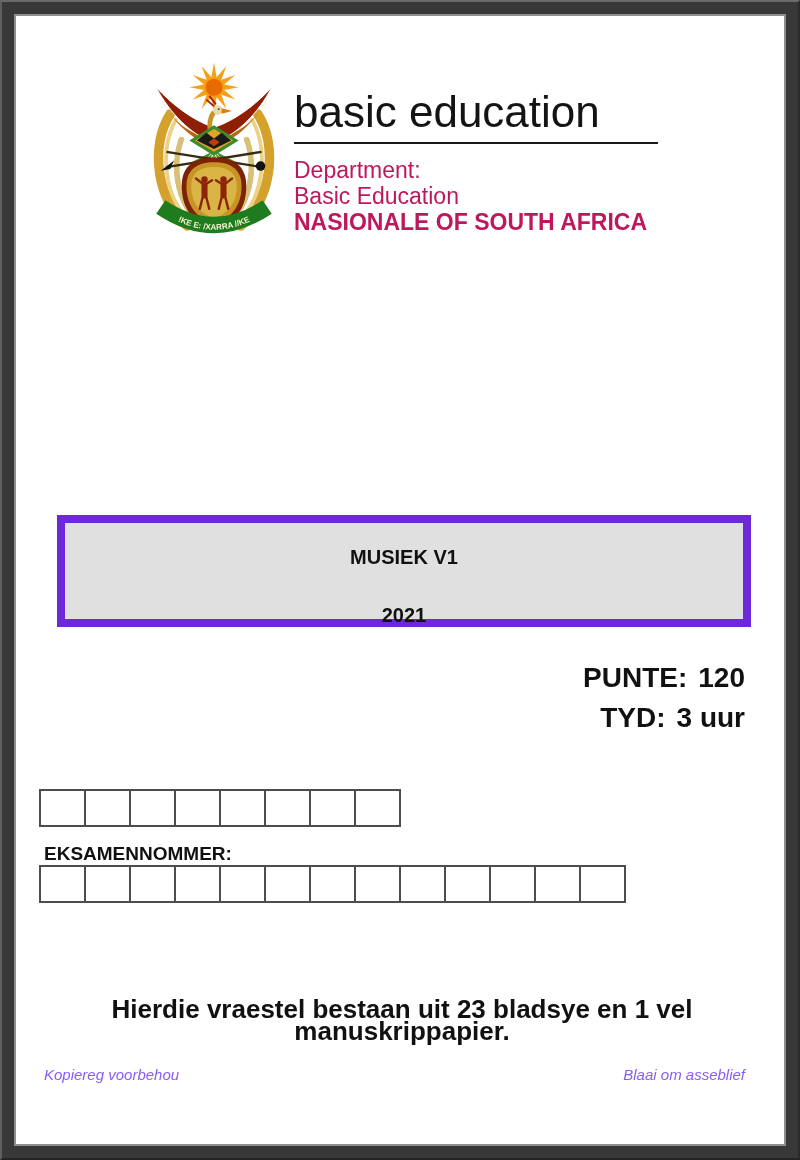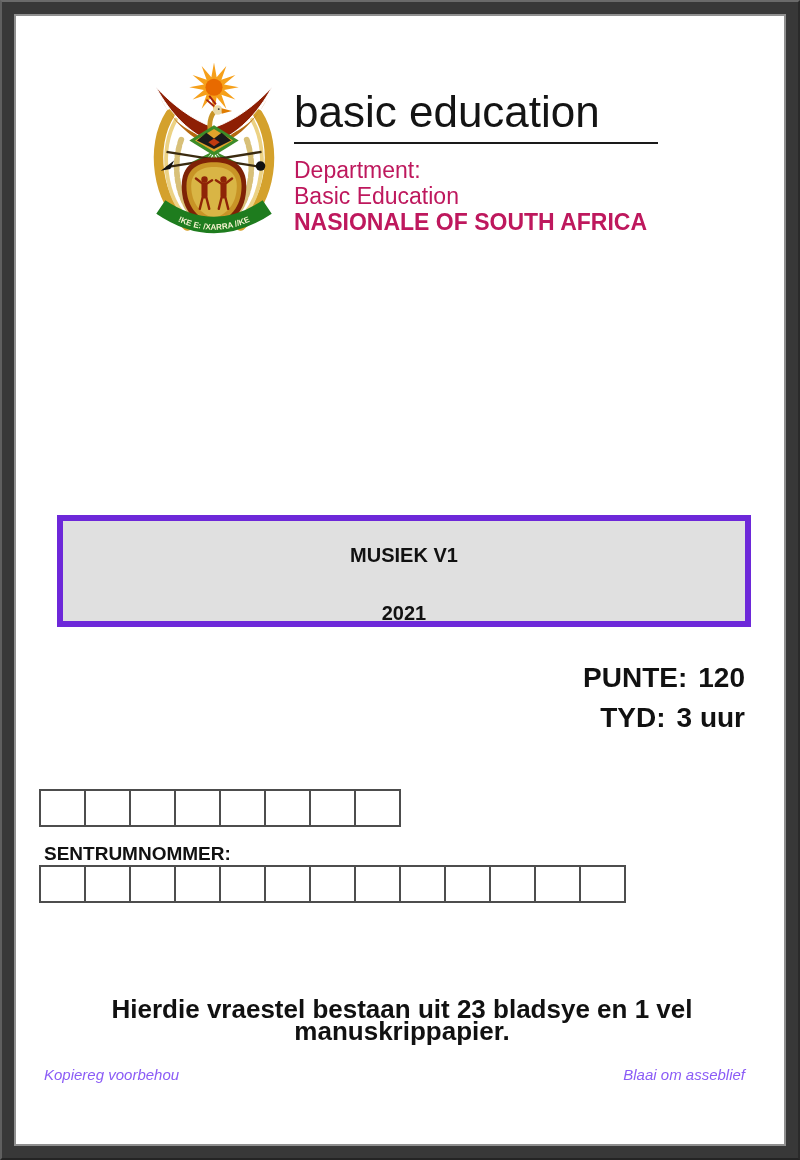--- a/index.html
+++ b/index.html
@@ -27,21 +27,21 @@
   .dept{font-size:23px;line-height:26px;margin-top:13px;color:#be185d;}
   .dept .bold{font-weight:700;}
   
   .main-title{
     position:absolute;left:0;top:316px;width:772px;text-align:center;
     font-weight:700;font-size:23px;line-height:28px;color:#111;
   }
   
   .subject-box{
     position:absolute;left:41px;top:499px;width:694px;height:112px;
-    background:#e0e0e0;border:6px solid #6d28d9;box-sizing:border-box;
+    background:#e0e0e0;border:8px solid #6d28d9;box-sizing:border-box;
     text-align:center;font-weight:700;font-size:20px;color:#111;
   }
   .subject-box .subject{margin-top:22px;line-height:24px;}
   .subject-box .year{margin-top:34px;line-height:24px;}
   
   .exam-details{position:absolute;right:39px;top:652px;text-align:right;
     font-weight:700;font-size:28px;color:#111;}
   .exam-details .detail-line{line-height:20px;margin-bottom:20px;}
   .exam-details .value{margin-left:11px;}
   
@@ -179,21 +179,21 @@
       <div class="cell"></div>
       <div class="cell"></div>
       <div class="cell"></div>
       <div class="cell"></div>
       <div class="cell"></div>
       <div class="cell"></div>
       <div class="cell"></div>
       <div class="cell"></div>
     </div>
 
-  <div class="num-label exam-label">SENTRUMNOMMER:</div>
+  <div class="num-label exam-label">EKSAMENNOMMER:</div>
   <div class="grid exam-grid">
       <div class="cell"></div>
       <div class="cell"></div>
       <div class="cell"></div>
       <div class="cell"></div>
       <div class="cell"></div>
       <div class="cell"></div>
       <div class="cell"></div>
       <div class="cell"></div>
       <div class="cell"></div>

